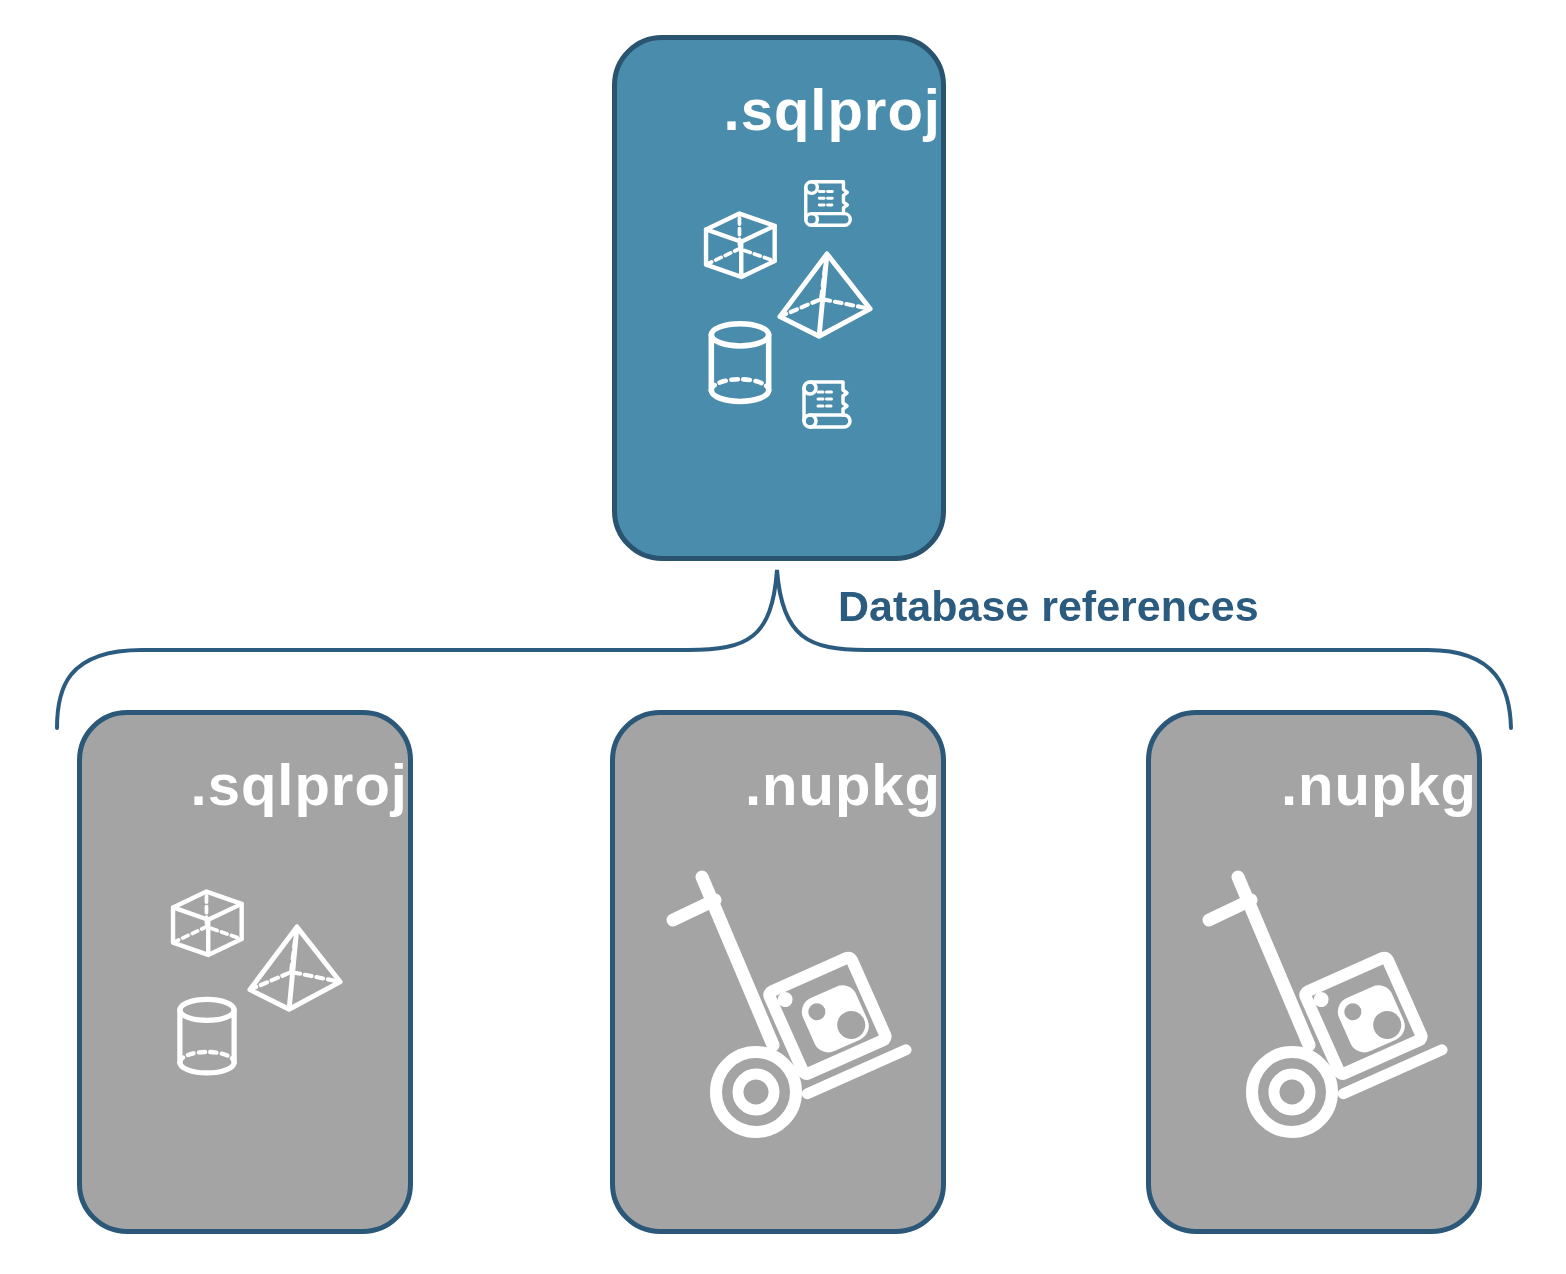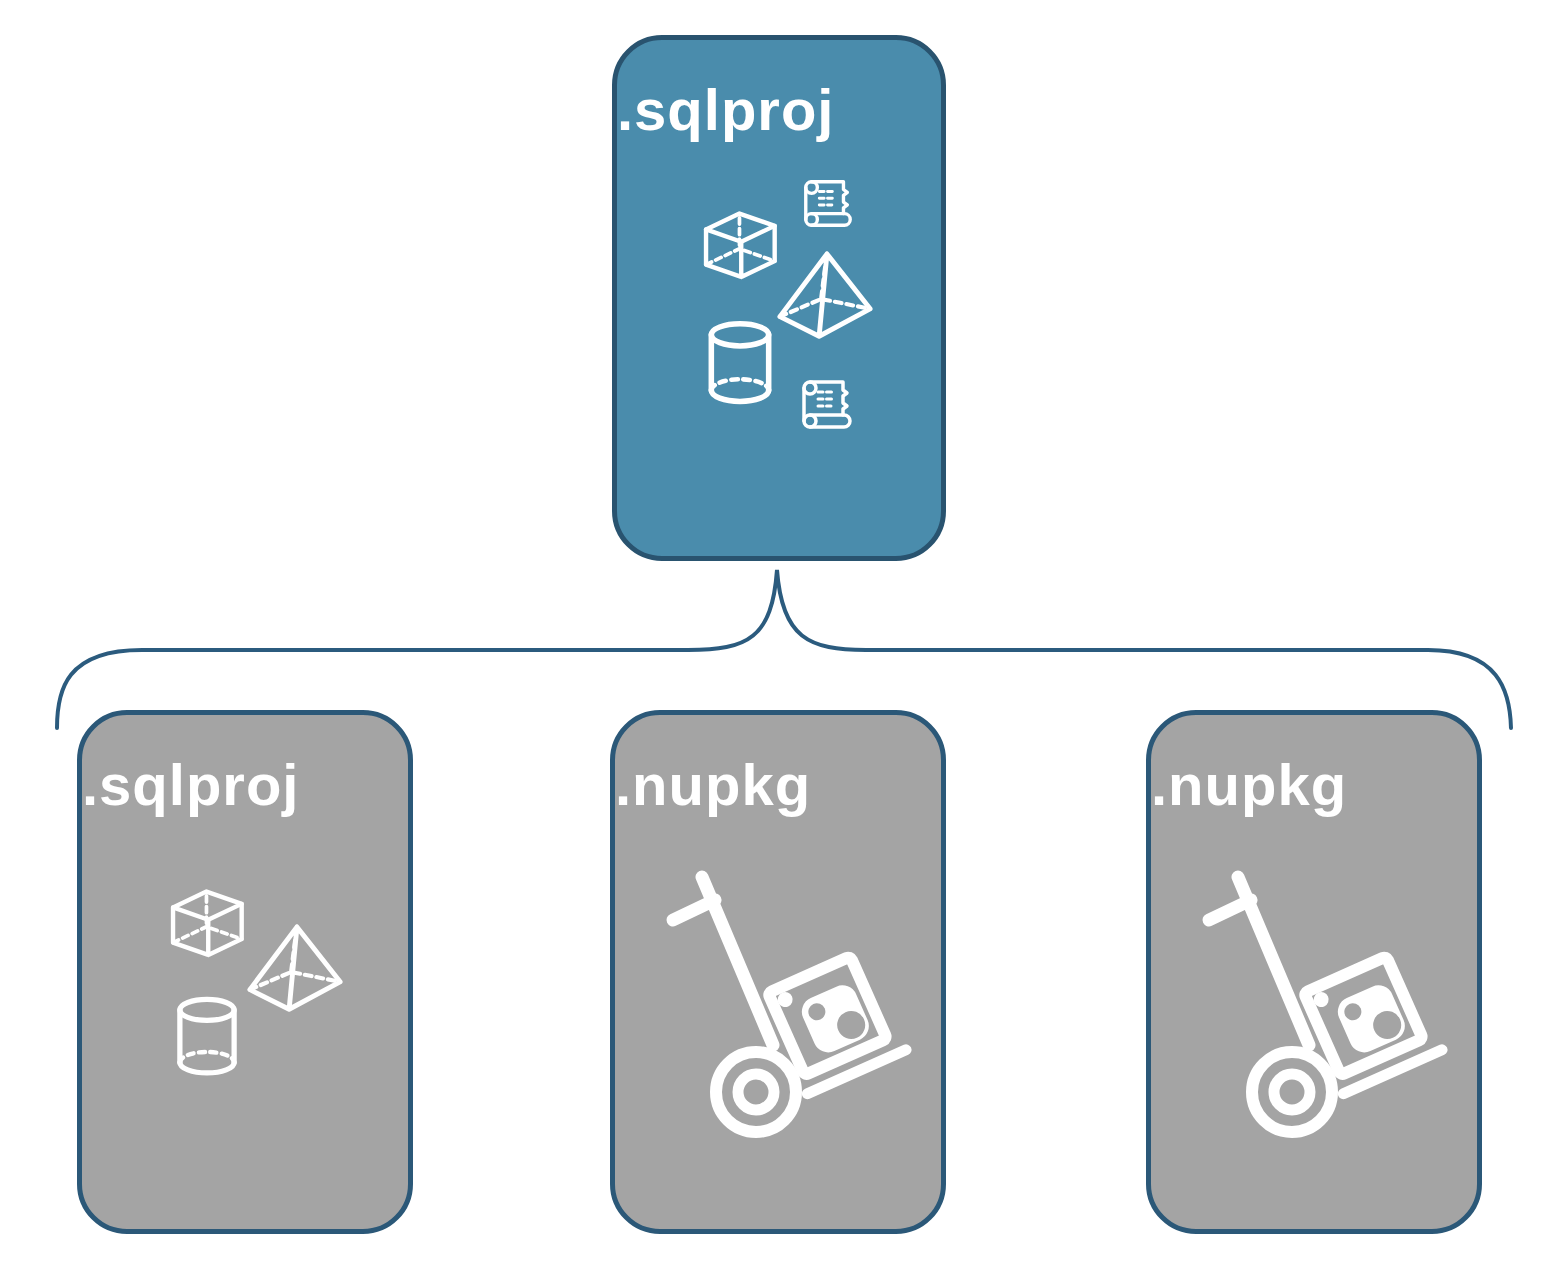--- a/index.html
+++ b/index.html
@@ -22,25 +22,26 @@
   }
   .node.child{
     width:336px;height:524px;top:710px;
     background:#A4A4A4;border-color:#2B5878;
   }
   .node.child.c0{left:77px;}
   .node.child.c1{left:610px;}
   .node.child.c2{left:1146px;}
   .node-title{
     margin-top:36px;
-    text-align:left;
+    text-align:right;
     font-size:58px;
     font-weight:bold;
     color:#ffffff;
     letter-spacing:1px;
+    padding-left:30px;
   }
   .icon{position:absolute;}
   .icon svg{display:block;width:100%;height:100%;}
   .stroke-i{fill:none;stroke:#ffffff;stroke-linecap:round;stroke-linejoin:round;}
   .brace-layer{
     position:absolute;left:0;top:0;width:1566px;height:1274px;
     pointer-events:none;
   }
   .edge-label{
     position:absolute;
@@ -103,20 +104,21 @@
         <path class="stroke-i" stroke-width="3.5" d="M13,40 H47 a6,6 0 0 1 0,12 H13"></path>
         <path class="stroke-i" stroke-width="3" stroke-dasharray="5 3.5" d="M21,17 H38 M21,24 H38 M21,31 H34"></path>
       </svg>
     </div>
   </div>
 
   <svg class="brace-layer" viewBox="0 0 1566 1274">
     <path fill="none" stroke="#2B5B7E" stroke-width="4" stroke-linecap="round" d="M57,728 C57,690 66,650 142,650 H688 C748,650 772,638 777,570 C782,638 809,650 866,650 H1428 C1498,650 1510,690 1511,728"></path>
   </svg>
 
+  <div class="edge-label">Database references</div>
 
   <div class="node child c0">
     <div class="node-title">.sqlproj</div>
 
     <div class="icon" style="left:84px;top:166px;width:88px;height:88px;">
       <svg viewBox="0 0 100 100">
         <path class="stroke-i" stroke-width="5" d="M8,30 L46,12 L86,26 L48,44 Z"></path>
         <path class="stroke-i" stroke-width="5" d="M8,30 V70 M86,26 V66 M48,44 V84 M8,70 L48,84 L86,66"></path>
         <path class="stroke-i" stroke-width="4.2" stroke-dasharray="7 5" d="M46,17 V52 M8,70 L46,52 L86,66"></path>
       </svg>

